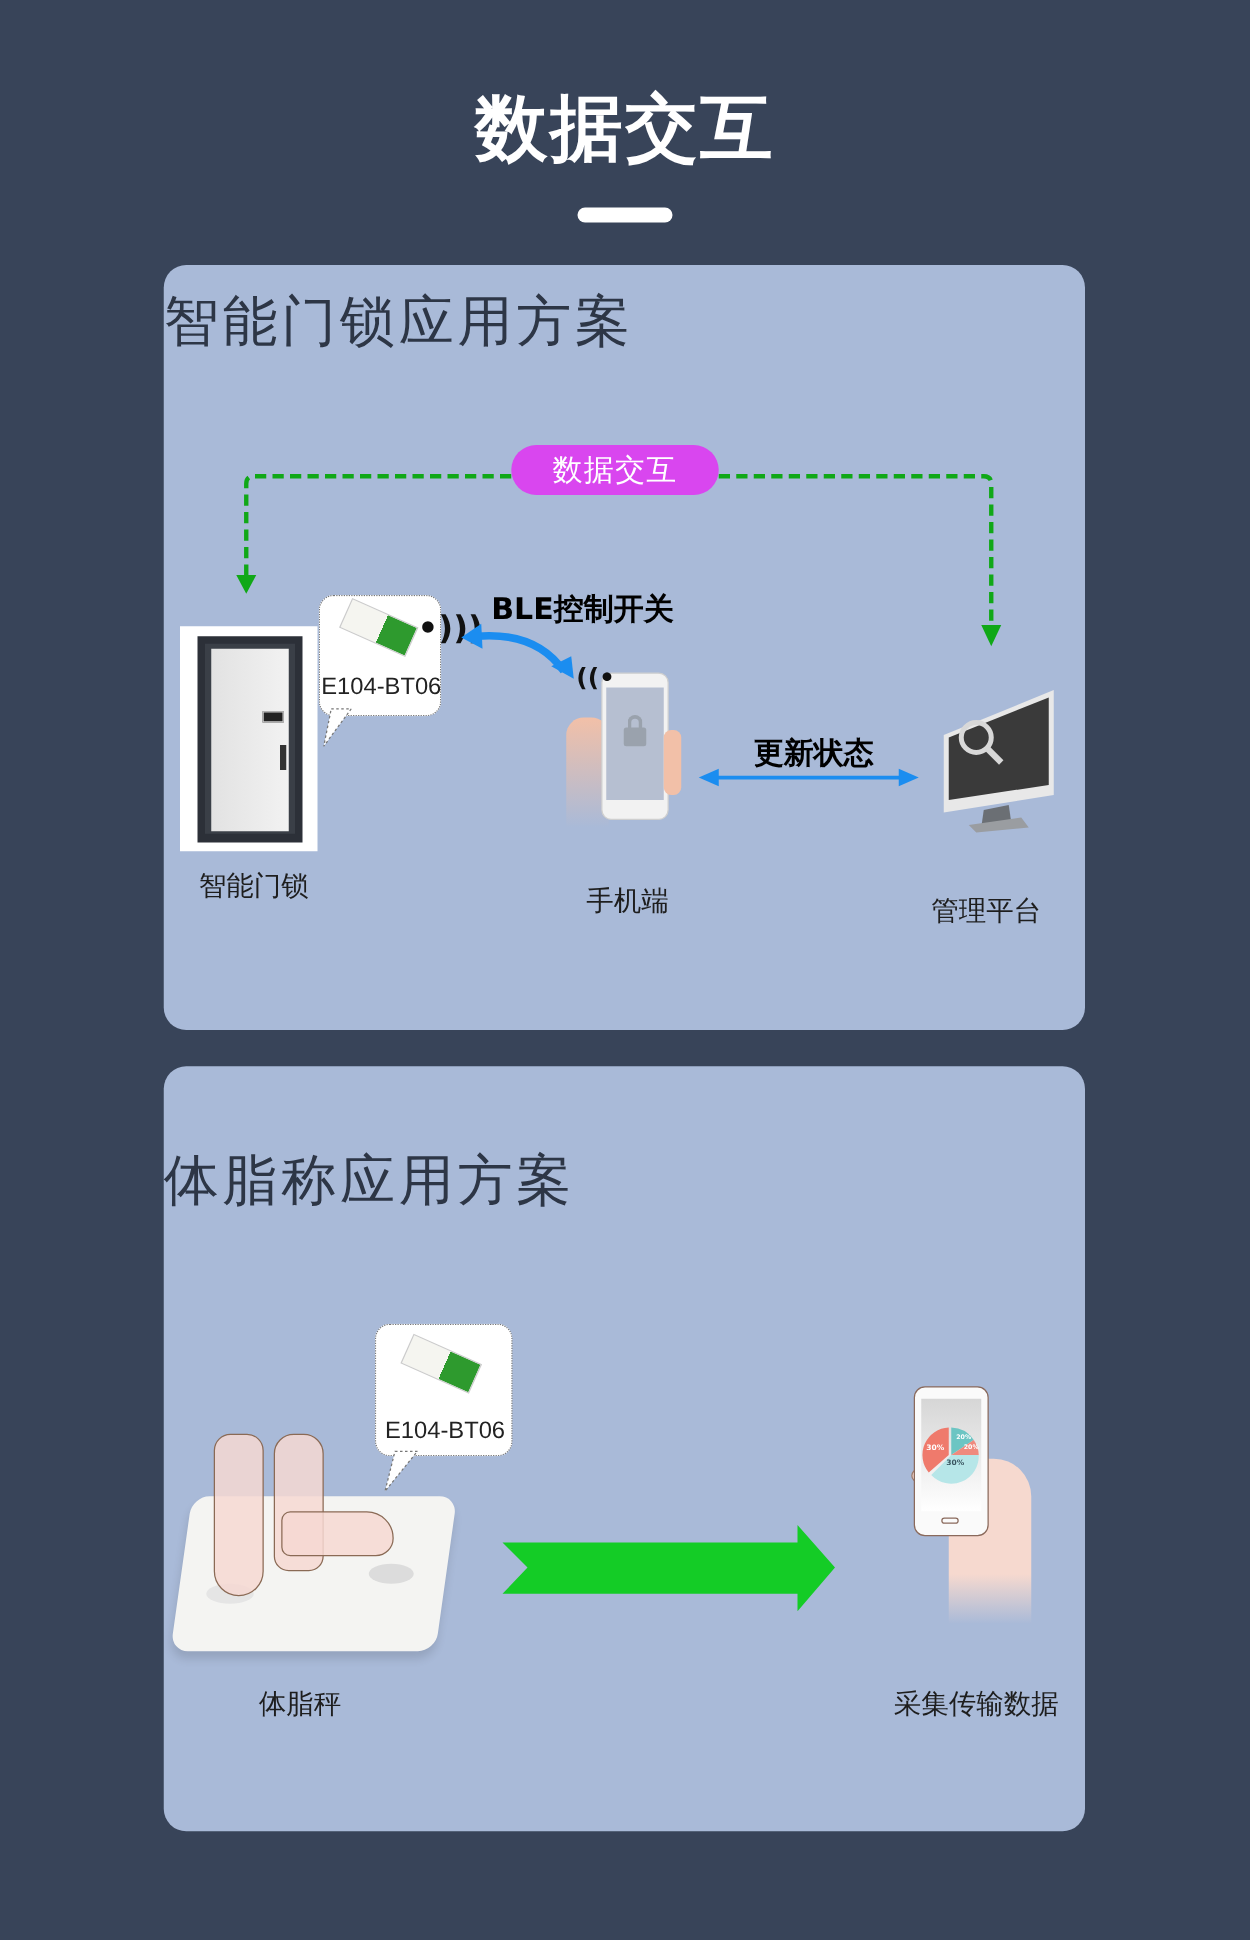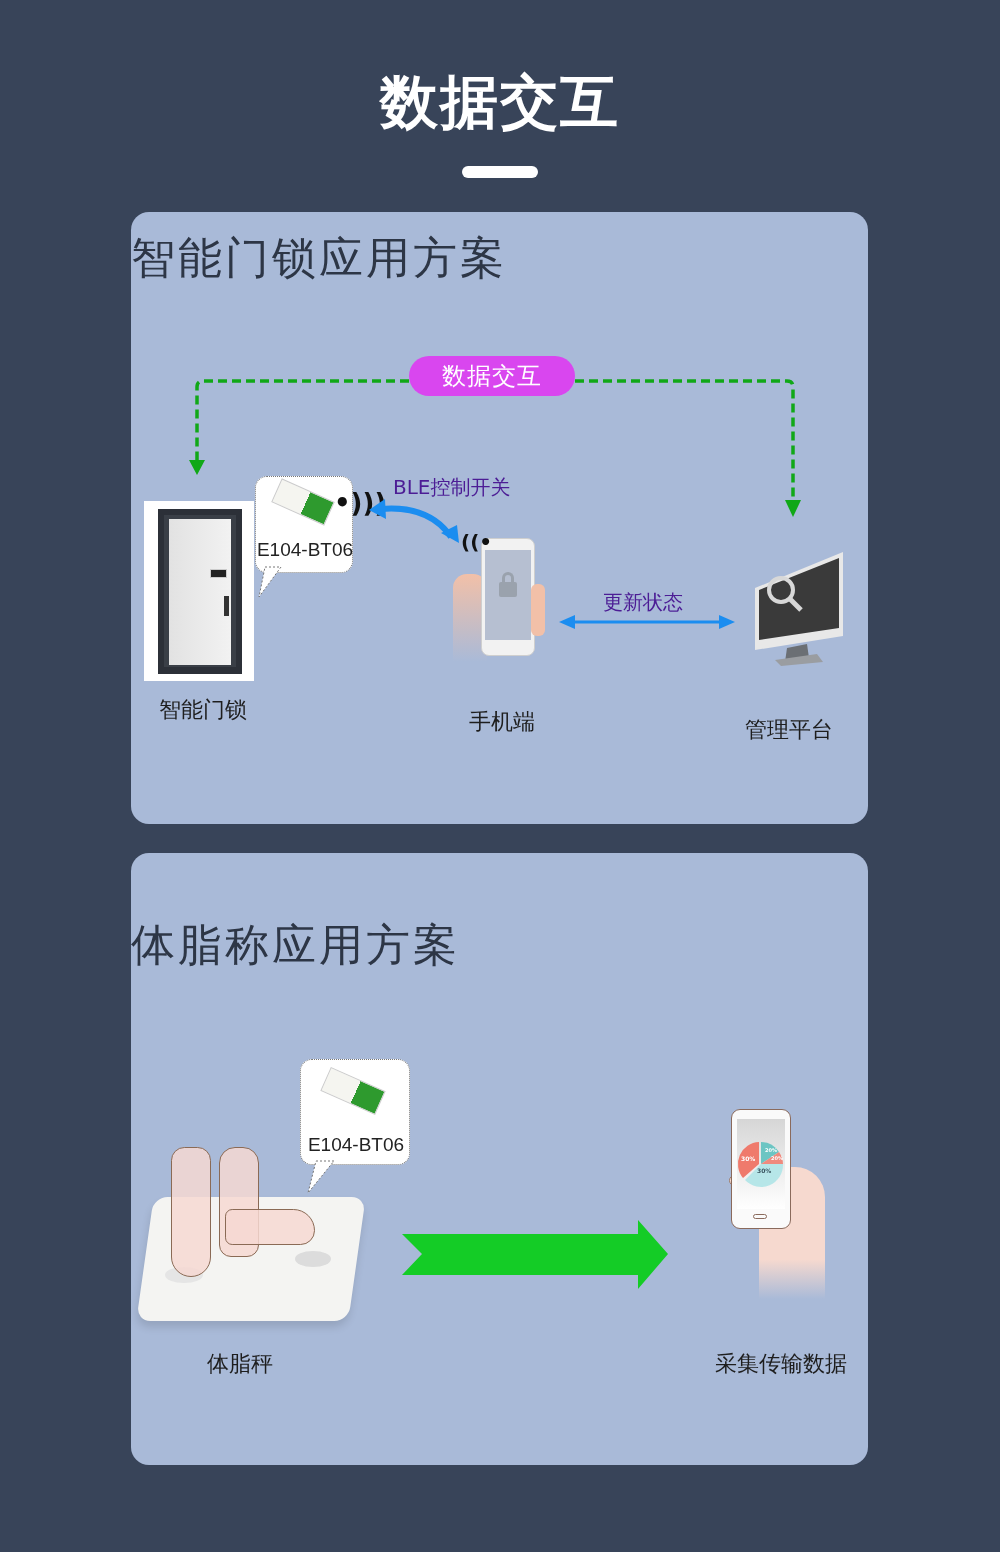--- a/index.html
+++ b/index.html
@@ -7,21 +7,21 @@
     body { position: relative; font-family: "DejaVu Sans", "Liberation Sans", sans-serif; }
     .abs { position: absolute; }
     .page-title { left: 0; top: 62px; width: 1000px; text-align: center; color: #ffffff; font-size: 58px; font-weight: bold; letter-spacing: 2px; line-height: 80px; }
     .title-bar { left: 462px; top: 166px; width: 76px; height: 12px; background: #ffffff; border-radius: 6px; }
     .card { left: 131px; width: 737px; height: 612px; background: #a9bad8; border-radius: 18px; }
     .card1 { top: 212px; }
     .card2 { top: 853px; }
     .card-title { left: 0; width: 737px; text-align: left; color: #2d3646; font-size: 44px; line-height: 60px; letter-spacing: 3px; }
     .label { color: #1e1e1e; font-size: 22px; line-height: 30px; white-space: nowrap; }
     .pill { left: 278px; top: 144px; width: 166px; height: 40px; background: #d946ef; border-radius: 20px; color: #fff; font-size: 24px; line-height: 40px; text-align: center; letter-spacing: 1px; }
-    .blue-text { color: #4c1d95; font-size: 20px; line-height: 26px; white-space: nowrap; }
+    .blue-text { color: #000000; font-size: 24px; line-height: 26px; white-space: nowrap; font-weight: bold; }
     .green-text { color: #2fd43a; font-size: 28px; line-height: 36px; white-space: nowrap; letter-spacing: 1px; }
     .bubble { background: #ffffff; border: 1.5px dotted #777; border-radius: 12px; }
     .module-label { color: #222; font-size: 19px; text-align: center; white-space: nowrap; font-family: "Liberation Sans", sans-serif; }
     svg { position: absolute; overflow: visible; }
   </style>
 </head>
 <body>
 
 <div class="abs page-title">数据交互</div>
 <div class="abs title-bar"></div>

